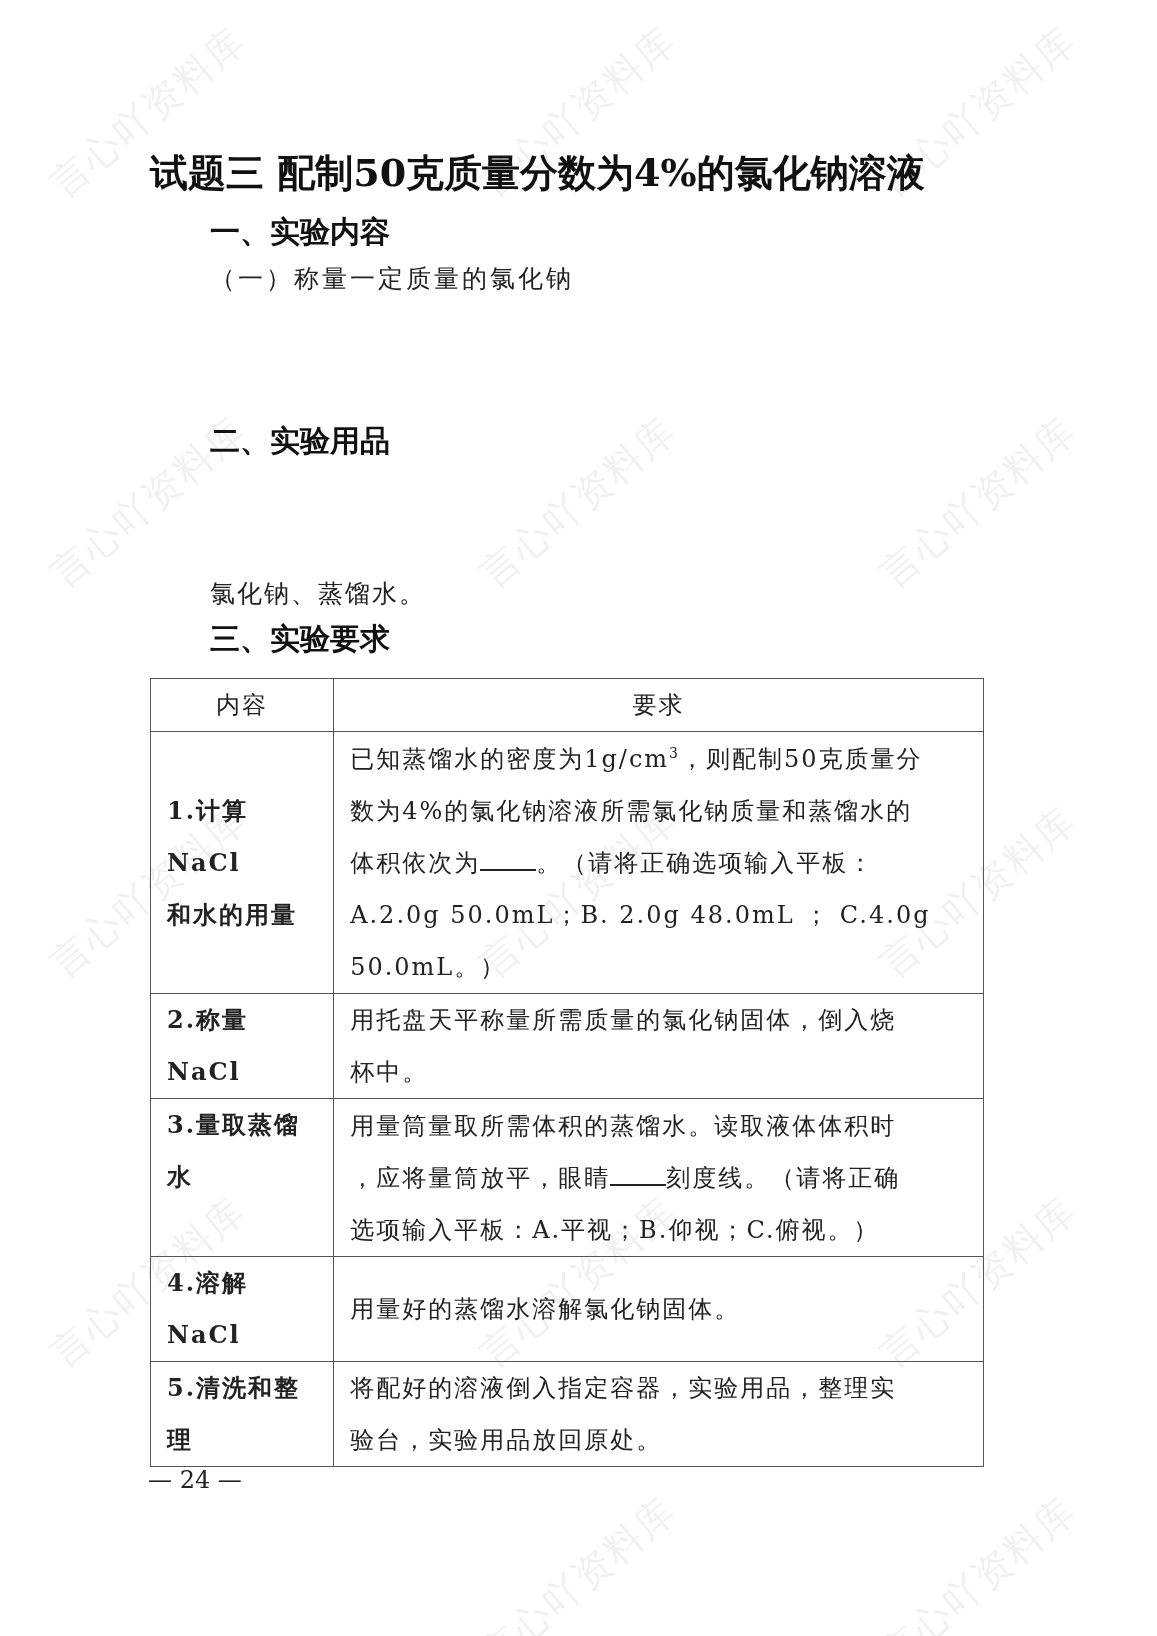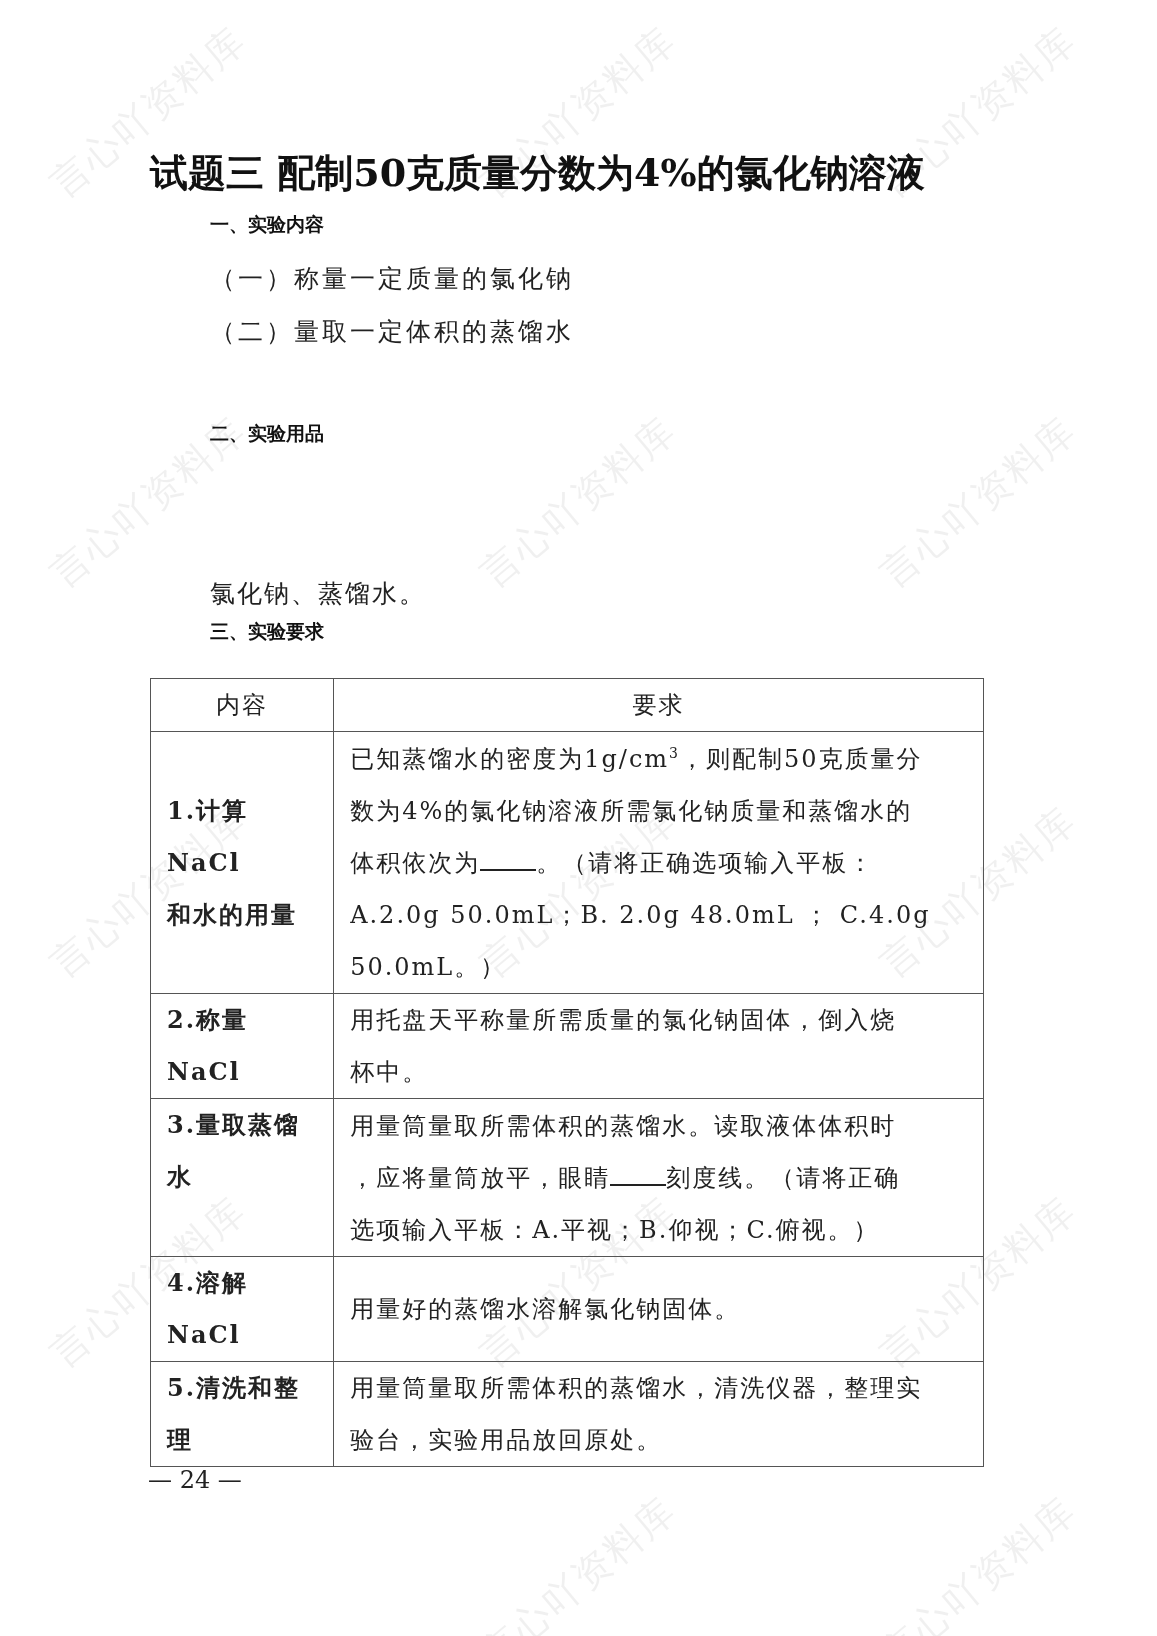--- a/index.html
+++ b/index.html
@@ -47,21 +47,21 @@
       font-size: 38px;
       letter-spacing: 0px;
       color: #111;
       white-space: nowrap;
     }
     .section-heading {
       position: absolute;
       left: 210px;
       font-family: "DejaVu Sans", sans-serif;
       font-weight: bold;
-      font-size: 19px;
+      font-size: 30px;
       color: #111;
       white-space: nowrap;
     }
     .content-item {
       position: absolute;
       left: 210px;
       font-size: 25px;
       color: #222;
       letter-spacing: 3px;
       white-space: nowrap;
@@ -137,21 +137,20 @@
   <div class="wm" style="left:470px;top:1640px;">言心吖资料库</div>
   <div class="wm" style="left:870px;top:1640px;">言心吖资料库</div>
 </div>
 
 <div class="page">
 
   <div class="title">试题三  配制50克质量分数为4%的氯化钠溶液</div>
 
   <div class="section-heading" style="top:212px;">一、实验内容</div>
   <div class="content-item" style="top:262px;">（一）称量一定质量的氯化钠</div>
-  <div class="content-item" style="top:315px;">（二）量取一定体积的蒸馏水</div>
 
   <div class="section-heading" style="top:421px;">二、实验用品</div>
   <div class="para" style="left:210px;top:577px;">氯化钠、蒸馏水。</div>
 
   <div class="section-heading" style="top:619px;">三、实验要求</div>
 
   <table class="req">
     <thead>
       <tr>
         <th>内容</th>
@@ -204,21 +203,21 @@
           <div>用量好的蒸馏水溶解氯化钠固体。</div>
         </td>
       </tr>
 
       <tr style="height:104px;">
         <td class="c1">
           <div>5.清洗和整</div>
           <div>理</div>
         </td>
         <td class="c2">
-          <div>用量筒量取所需体积的蒸馏水，清洗仪器，整理实</div>
+          <div>将配好的溶液倒入指定容器，实验用品，整理实</div>
           <div>验台，实验用品放回原处。</div>
         </td>
       </tr>
     </tbody>
   </table>
 
   <div class="page-number">— 24 —</div>
 </div>
 
 </body></html>

